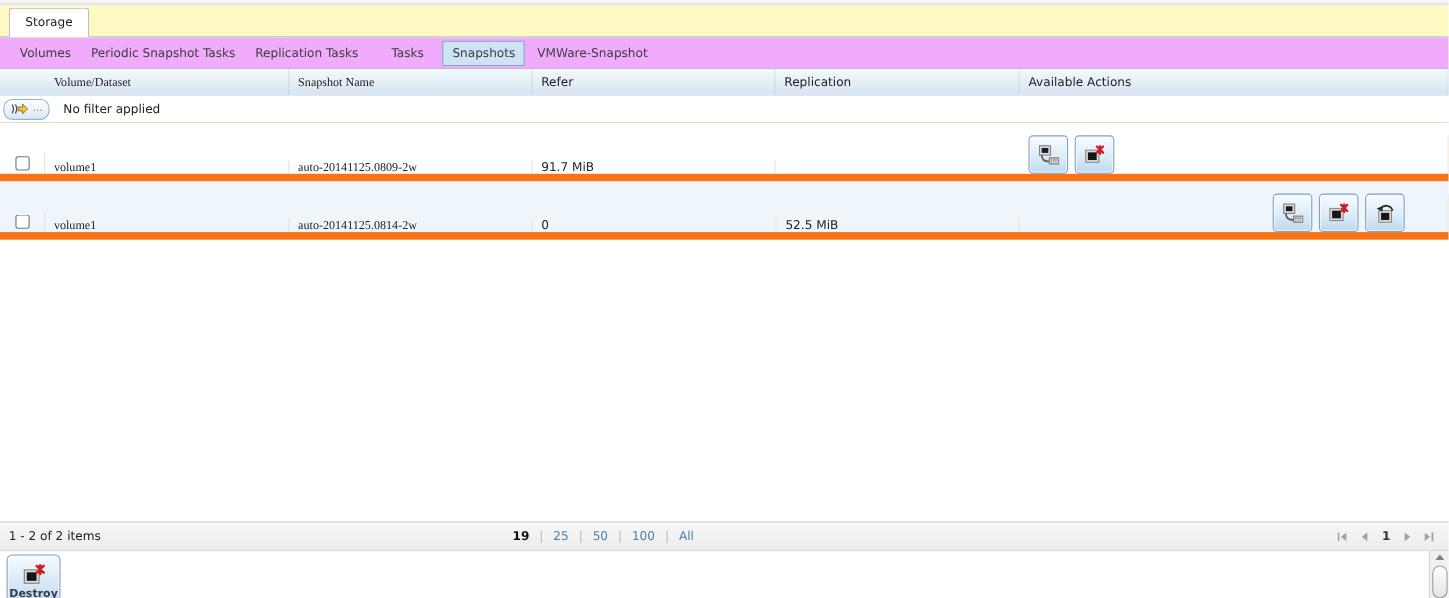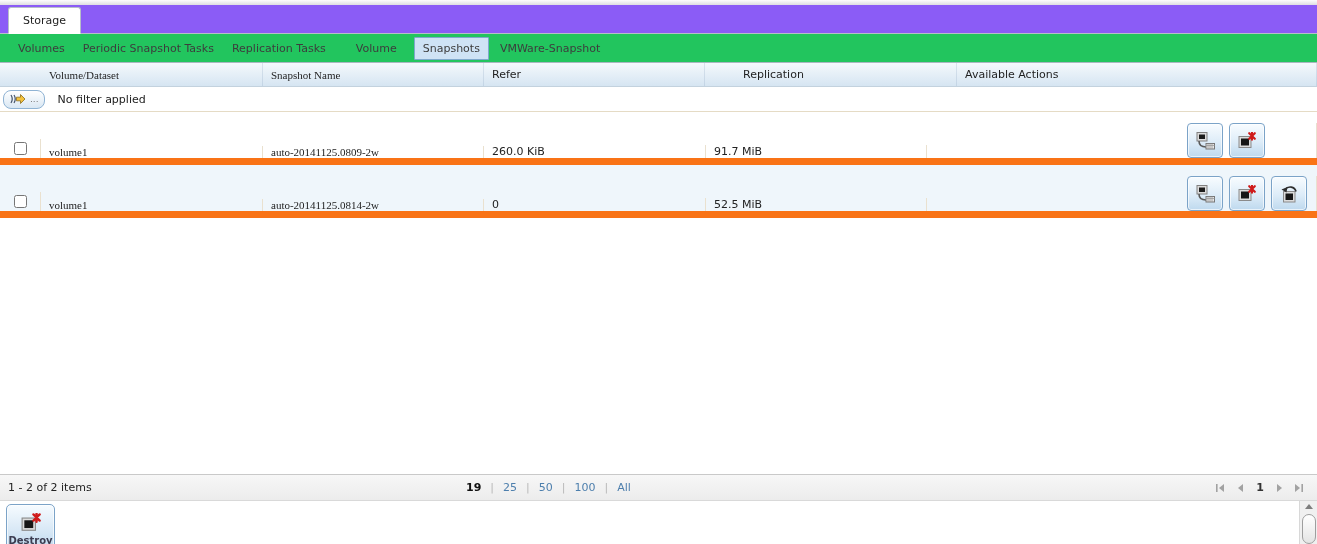--- a/index.html
+++ b/index.html
@@ -4,41 +4,41 @@
 <style>
   html,body{margin:0;padding:0;}
   body{
     width:1317px;height:544px;
     font-family:"DejaVu Sans","Liberation Sans",sans-serif;
     font-size:11px;color:#222;background:#fff;
     overflow:hidden;position:relative;
   }
   
   .top-strip{height:5px;background:linear-gradient(#fdfdfd,#dedee2);}
-  .tab-row{height:28px;border-bottom:1px solid #b6bec9;position:relative;background:#8b5cf6;}
+  .tab-row{height:28px;border-bottom:1px solid #b6bec9;position:relative;background:#fef9c3;}
   .main-tab{
     position:absolute;left:8px;bottom:-1px;
     padding:6px 14px 6px 14px;background:#fff;
     border:1px solid #b6bec9;border-bottom:1px solid #fff;
     border-radius:3px 3px 0 0;color:#222;
   }
   
-  .subtab-row{height:28px;background:#22c55e;display:flex;align-items:center;padding-left:9px;}
+  .subtab-row{height:28px;background:#f0abfc;display:flex;align-items:center;padding-left:9px;}
   .subtab{padding:4px 8px;color:#3d3d3d;white-space:nowrap;border:1px solid transparent;}
   .subtab.scrubs{margin-left:12px;}
   .subtab.selected{background:#cfe3f5;border:1px solid #7fa8cc;border-radius:1px;margin-left:8px;margin-right:2px;}
   
   .grid{border-top:1px solid #a9b6c0;}
   .row{display:flex;width:1317px;}
   .c-check{width:40px;flex:0 0 40px;display:flex;align-items:center;justify-content:center;}
   .c-vol{width:213px;flex:0 0 213px;font-family:Liberation Serif, serif;}
   .c-snap{width:212px;flex:0 0 212px;font-family:Liberation Serif, serif;}
   .c-used{width:213px;flex:0 0 213px;}
   .c-refer{width:212px;flex:0 0 212px;}
-  .c-repl{width:213px;flex:0 0 213px;margin-left:30px;}
+  .c-repl{width:213px;flex:0 0 213px;}
   .c-act{flex:1;}
   .header-row{
     height:23px;align-items:center;
     background:linear-gradient(#f4f9fc,#d6e5f2);
     border-bottom:1px solid #c3d2de;color:#1f1f1f;
   }
   .header-row .cell{padding-left:8px;border-right:1px solid rgba(140,165,190,.25);height:100%;display:flex;align-items:center;}
   .header-row .c-check{border-right:1px solid rgba(140,165,190,.25);}
   .filter-row{height:24px;align-items:center;border-bottom:1px solid #e5dbc5;background:#fff;}
   .filter-btn{
@@ -143,21 +143,21 @@
 
 <div class="top-strip"></div>
 <div class="tab-row">
   <div class="main-tab">Storage</div>
 </div>
 
 <div class="subtab-row">
   <div class="subtab">Volumes</div>
   <div class="subtab">Periodic Snapshot Tasks</div>
   <div class="subtab">Replication Tasks</div>
-  <div class="subtab scrubs">Volume</div>
+  <div class="subtab scrubs">Tasks</div>
   <div class="subtab selected">Snapshots</div>
   <div class="subtab">VMWare-Snapshot</div>
 </div>
 
 <div class="grid">
 
   <div class="row header-row">
     <div class="c-check"></div>
     <div class="cell c-vol">Volume/Dataset</div>
     <div class="cell c-snap">Snapshot Name</div>
@@ -175,21 +175,20 @@
     </div>
     <div class="filter-status">No filter applied</div>
   </div>
 
   <div class="row data-row">
     <div class="cell c-check">
       <input type="checkbox" style="">
     </div>
     <div class="cell c-vol">volume1</div>
     <div class="cell c-snap">auto-20141125.0809-2w</div>
-    <div class="cell c-used">260.0 KiB</div>
     <div class="cell c-refer">91.7 MiB</div>
     <div class="cell c-repl"></div>
     <div class="cell c-act actions-cell">
       <div class="action-btn">
         <svg width="20" height="19" viewBox="0 0 20 19">
             <use href="#ico-clone"></use>
           </svg>
       </div>
       <div class="action-btn">
         <svg width="18" height="17" viewBox="0 0 18 17">

